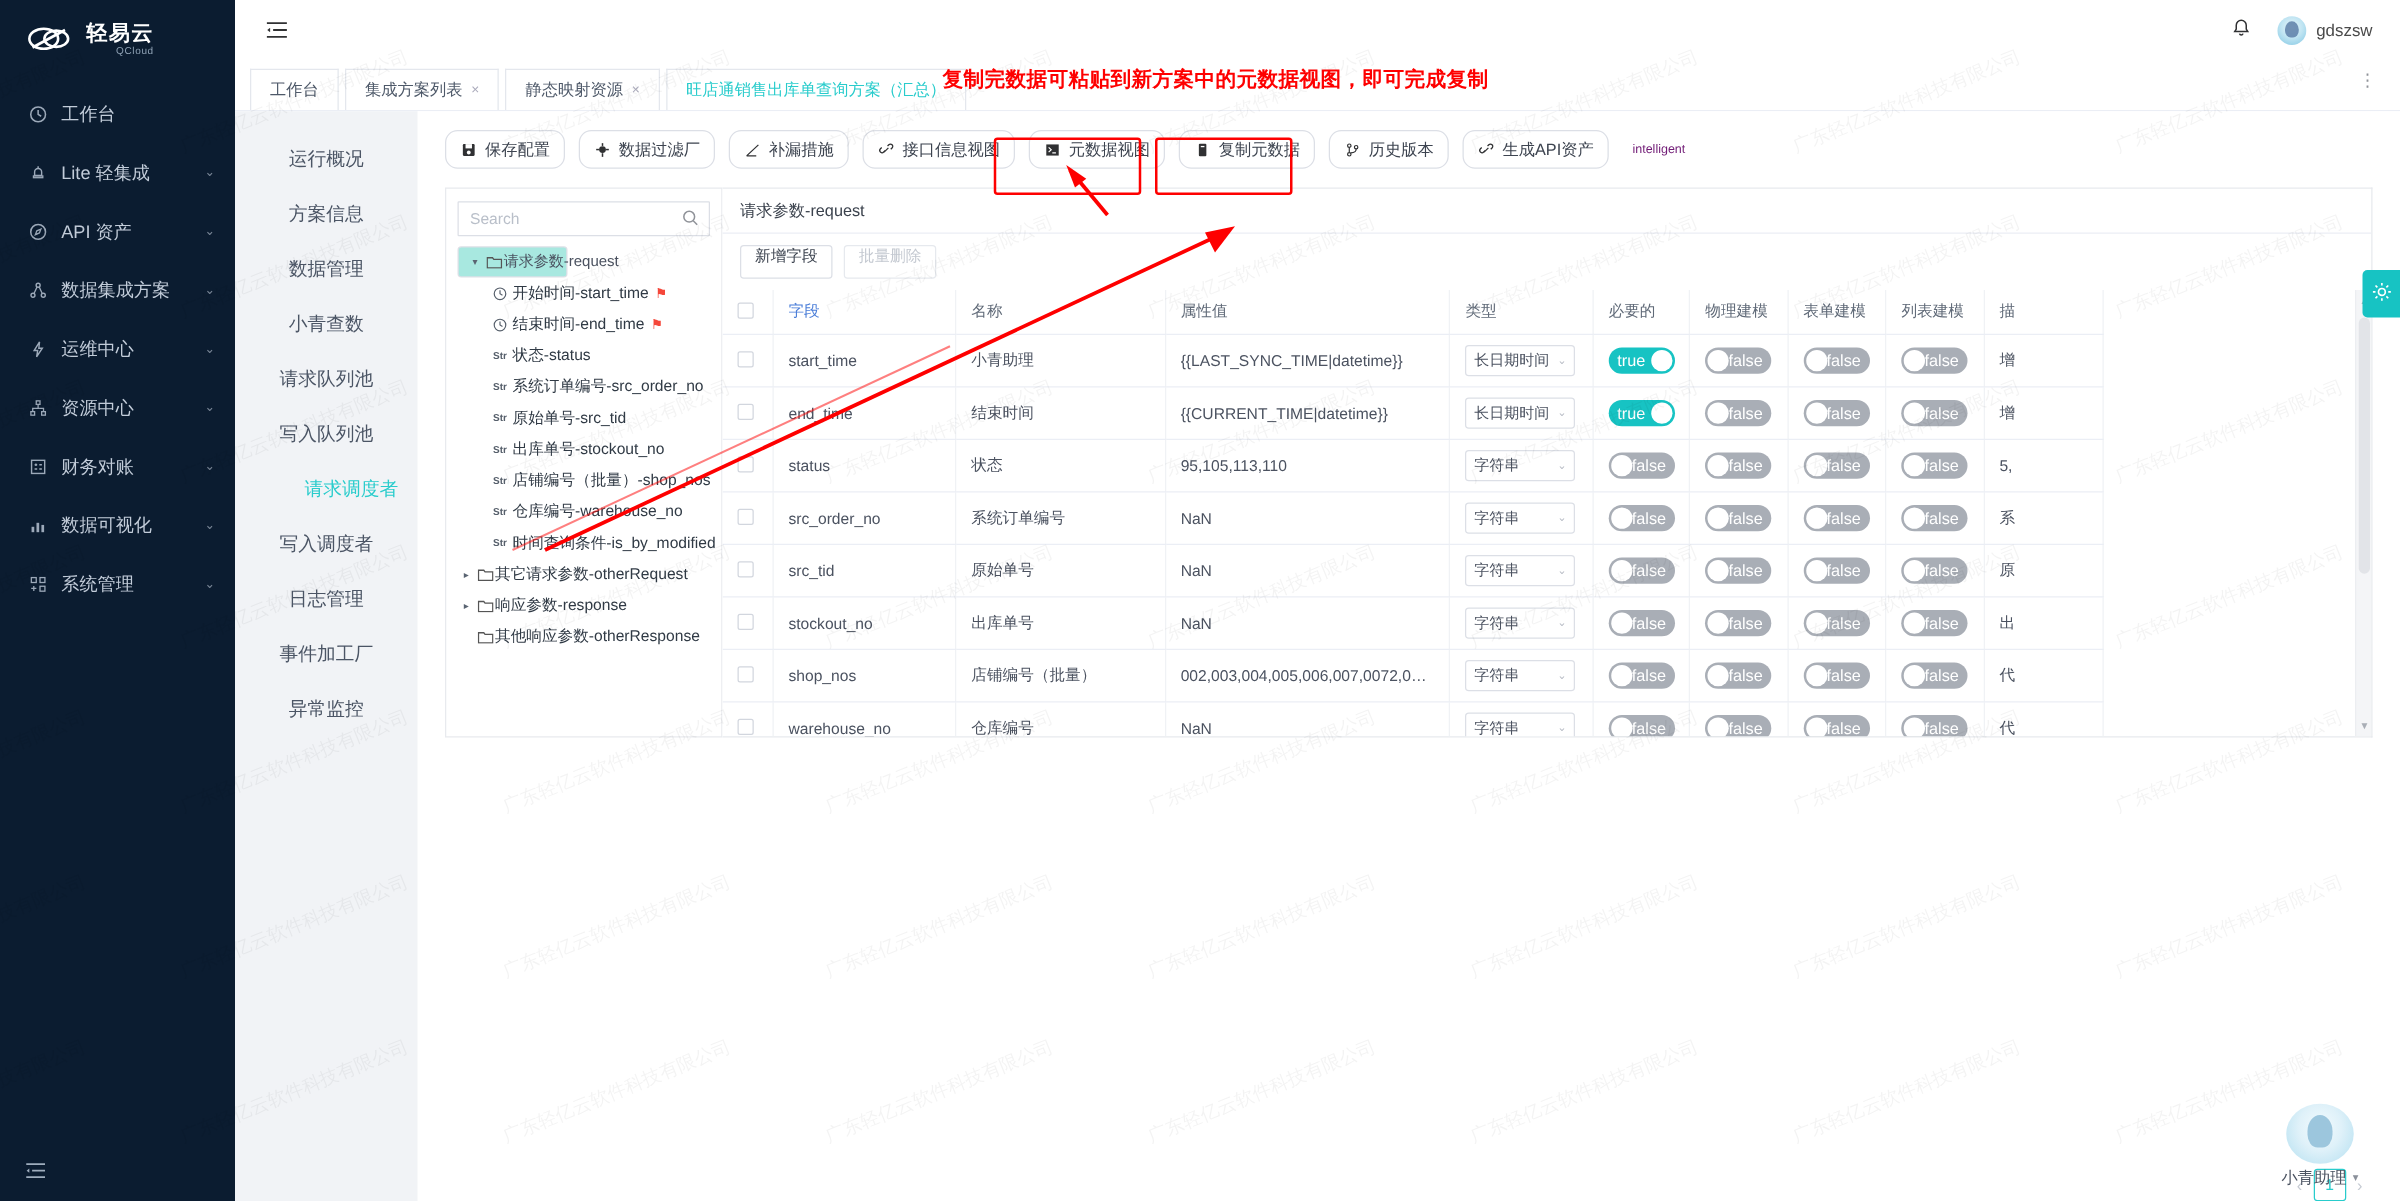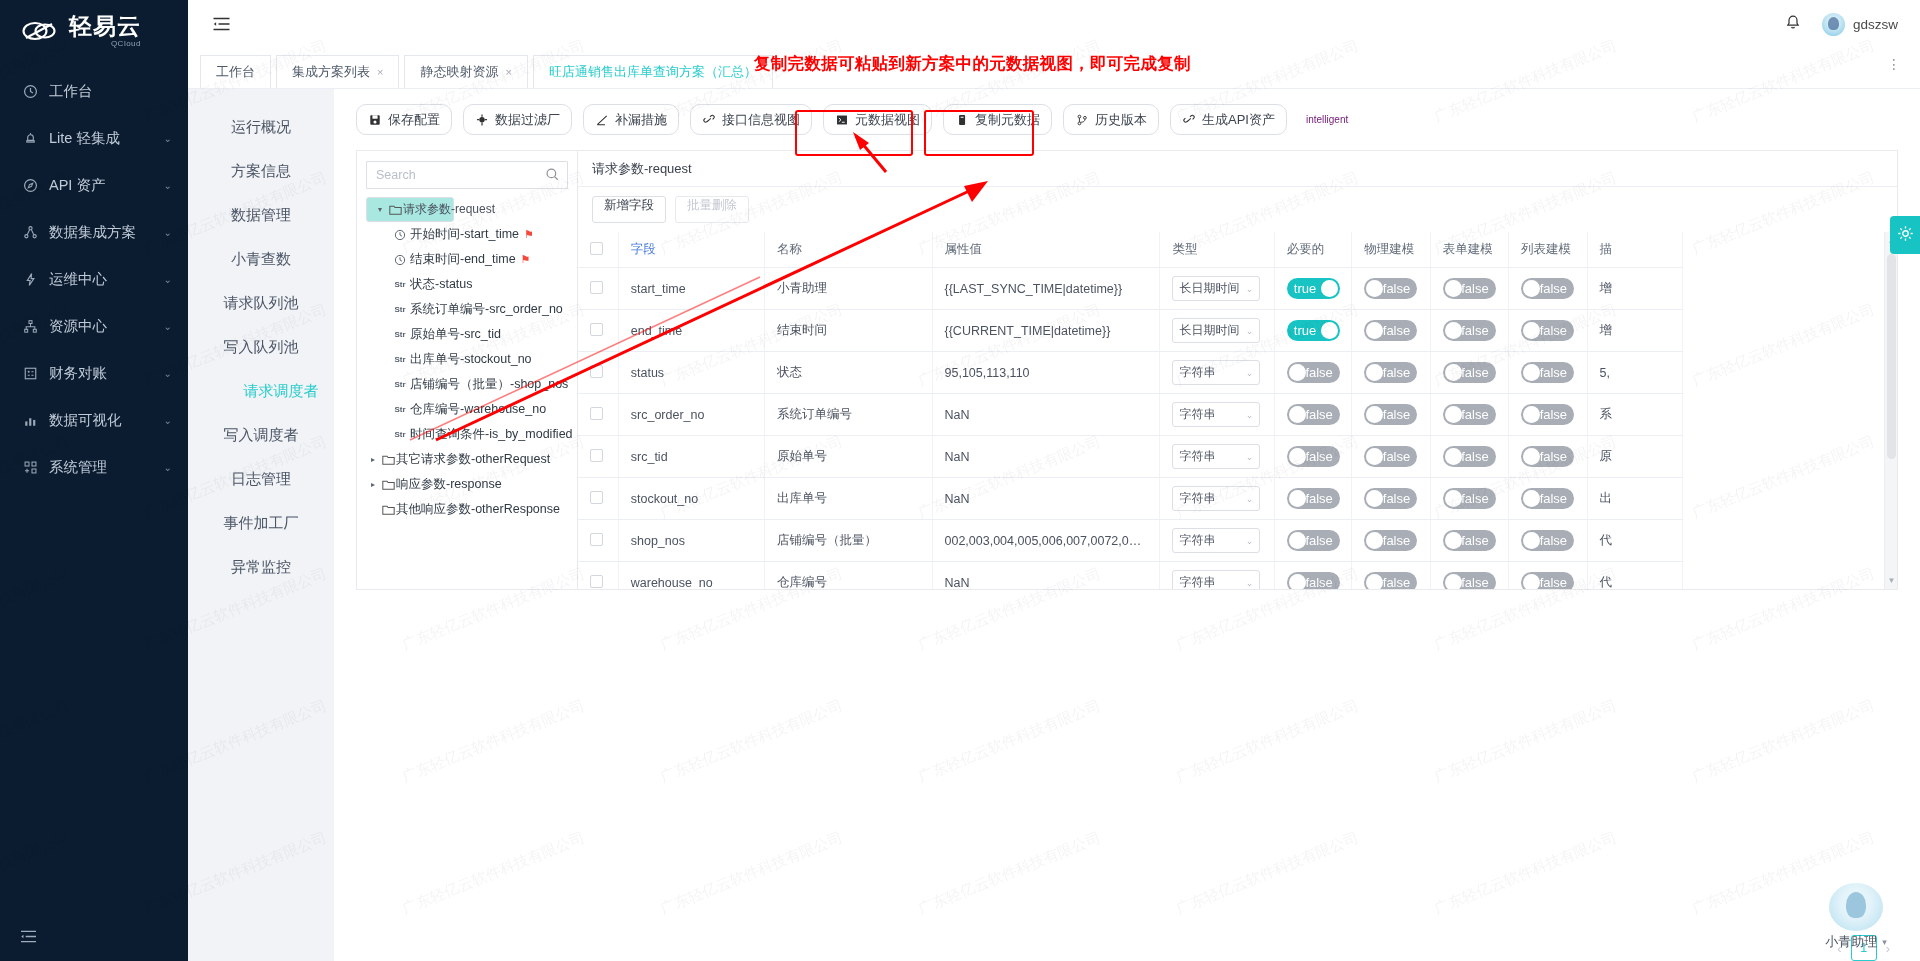--- a/index.html
+++ b/index.html
@@ -23,21 +23,21 @@
   
   #app { display:flex; width:1920px; height:961px; }
   .sidebar{
     width:188px; flex:0 0 188px; background:#0b1c30; color:#b6c2d1;
     position:relative; z-index:20; display:flex; flex-direction:column;
   }
   .brand{ height:62px; display:flex; align-items:center; gap:9px; padding-left:22px; }
   .brand-logo{ width:38px; height:26px; position:relative; }
   .brand-logo svg{ display:block; }
   .brand-text{ display:flex; flex-direction:column; line-height:1; }
-  .brand-cn{ color:#fff; font-size:23px; letter-spacing:1px; font-weight:600;}
+  .brand-cn{ color:#fff; font-size:17px; letter-spacing:1px; font-weight:600;}
   .brand-en{ color:#8fa2b5; font-size:8px; letter-spacing:.5px; margin-top:2px; text-align:right;}
   .nav{ margin-top:6px; flex:1; }
   .nav-item{
     height:47px; display:flex; align-items:center; padding:0 16px 0 22px;
     font-size:14.5px; color:#c2ccd9; cursor:pointer; gap:11px;
   }
   .nav-item .ni-ico{ width:16px; height:16px; flex:0 0 16px; opacity:.85; display:flex; align-items:center; justify-content:center;}
   .nav-item .ni-label{ flex:1; }
   .nav-item .ni-arrow{ font-size:10px; opacity:.6; }
   .sb-footer{ height:46px; display:flex; align-items:center; padding-left:20px; }

